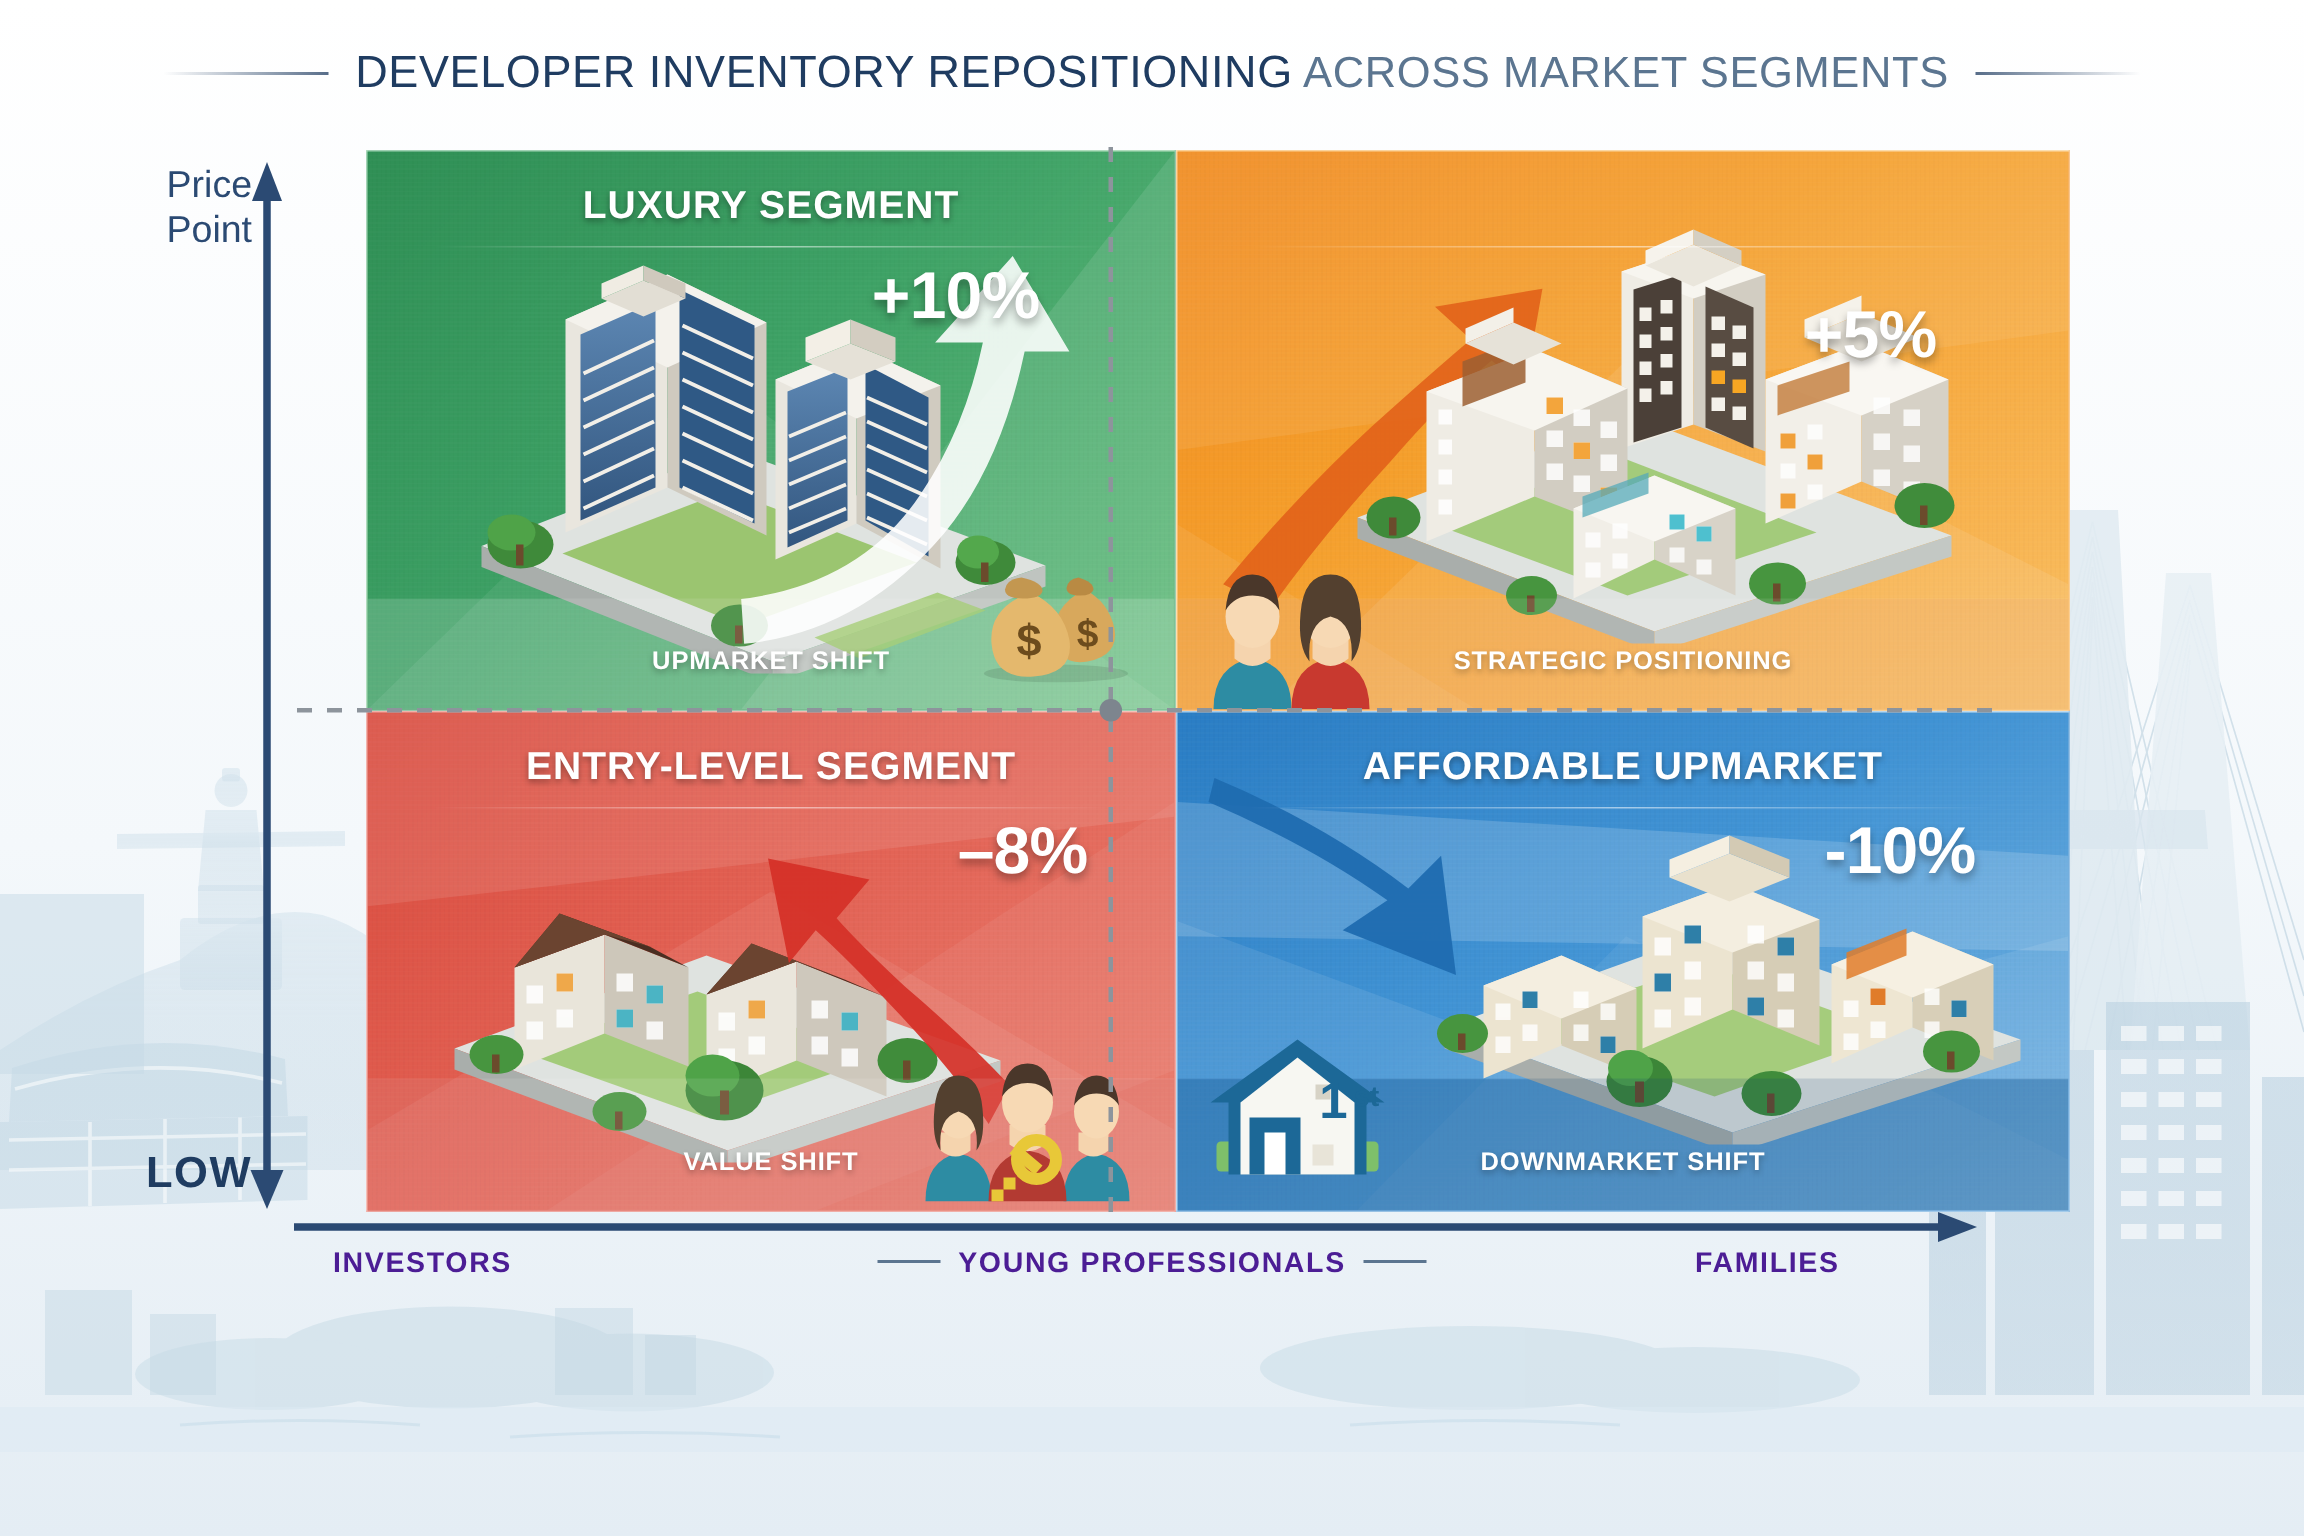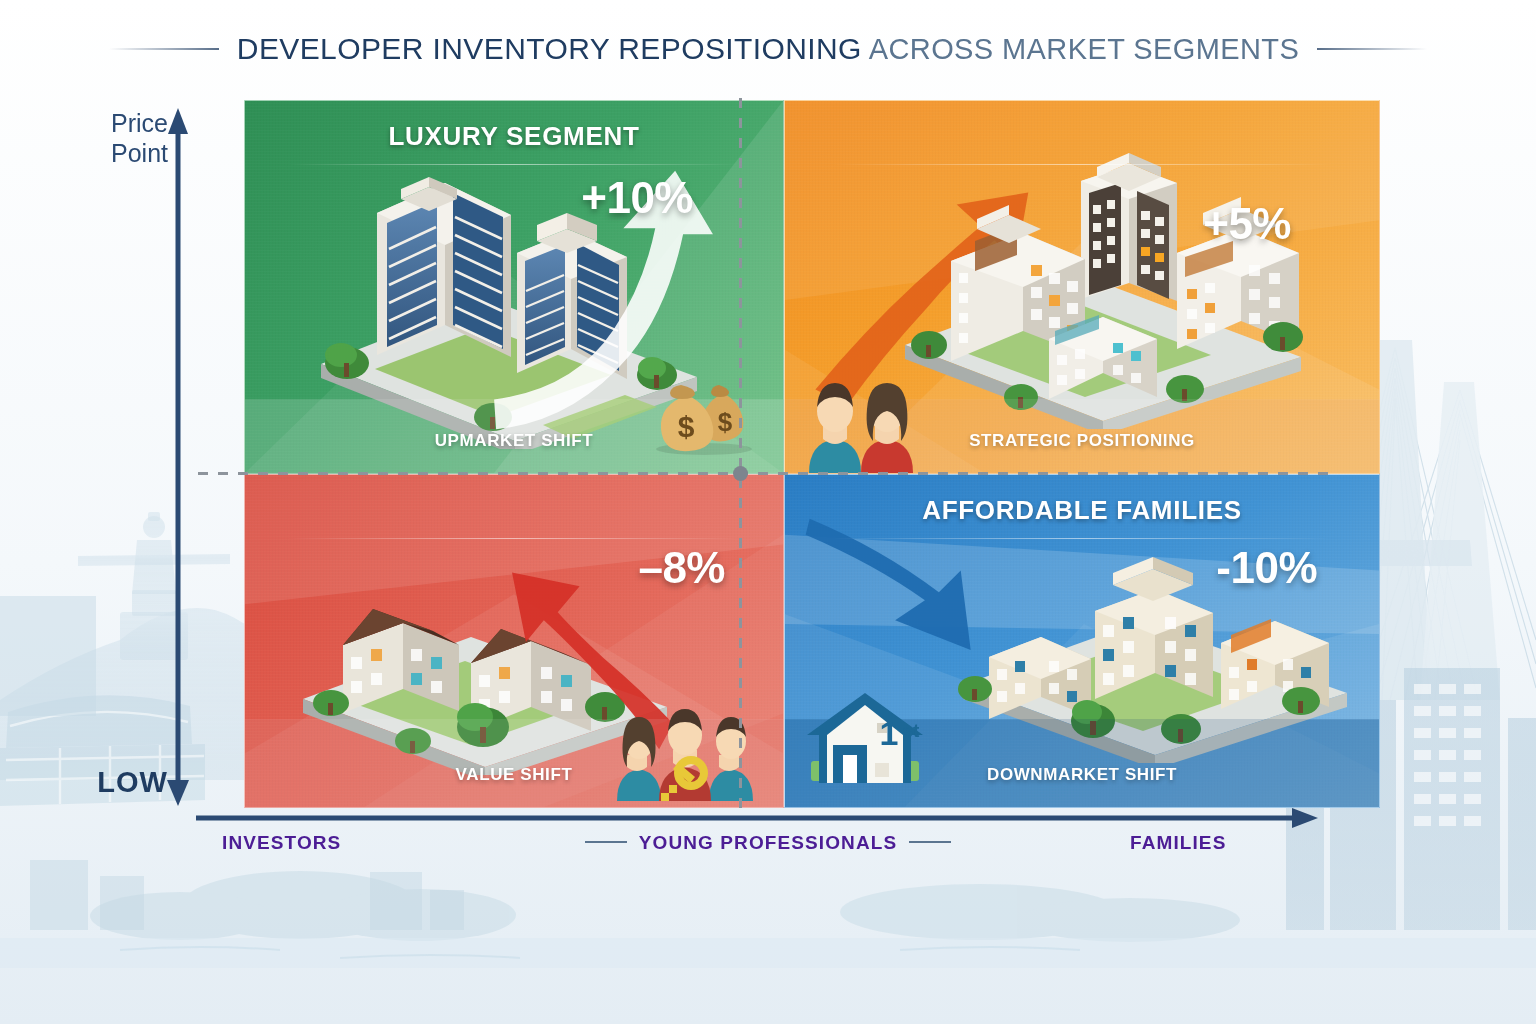--- a/index.html
+++ b/index.html
@@ -693,20 +693,21 @@
   <div class="quadrant q-entry">
     <div class="tint-noise"></div>
     <svg class="q-svg" viewBox="0 0 540 334" preserveAspectRatio="none">
       <polygon points="0,0 540,0 540,70 0,130" fill="#ffffff" opacity="0.10"></polygon>
       <polygon points="270,120 540,280 540,334 0,334 0,280" fill="#ffffff" opacity="0.07"></polygon>
       <polygon points="540,60 540,240 300,334 120,334" fill="#ffffff" opacity="0.06"></polygon>
       <rect x="0" y="246" width="540" height="88" fill="#c8352c" opacity="0.15"></rect>
     </svg>
     <div class="caption-band"></div>
 
+    <div class="q-title">ENTRY-LEVEL SEGMENT</div>
     <div class="q-title-rule"></div>
 
     <svg class="q-svg" viewBox="0 0 540 334" style="z-index:5">
       <path d="M430 250 Q 400 218 360 184 Q 330 156 314 138 L 336 112 L 268 98 L 282 168 L 300 146 Q 322 166 352 198 Q 392 240 416 276 Z" fill="#d53027" opacity="0.92"></path>
     </svg>
 
     <svg class="q-scene scene-entry" viewBox="0 0 400 230">
       <polygon points="200,222 18,154 186,92 382,162" fill="#dfe3e0"></polygon>
       <polygon points="200,222 18,154 18,168 200,236" fill="#a9aeab"></polygon>
       <polygon points="200,222 382,162 382,176 200,236" fill="#c3c8c4"></polygon>
@@ -801,21 +802,21 @@
   <div class="quadrant q-afford">
     <div class="tint-noise"></div>
     <svg class="q-svg" viewBox="0 0 596 334" preserveAspectRatio="none">
       <polygon points="0,60 596,96 596,160 0,150" fill="#ffffff" opacity="0.16"></polygon>
       <polygon points="0,140 270,240 596,150 596,334 0,334" fill="#ffffff" opacity="0.09"></polygon>
       <polygon points="300,150 596,300 596,334 120,334" fill="#ffffff" opacity="0.06"></polygon>
       <rect x="0" y="246" width="596" height="88" fill="#1d6dae" opacity="0.28"></rect>
     </svg>
     <div class="caption-band"></div>
 
-    <div class="q-title">AFFORDABLE FAMILIES</div>
+    <div class="q-title">AFFORDABLE UPMARKET</div>
     <div class="q-title-rule"></div>
 
     <svg class="q-svg" viewBox="0 0 596 334" style="z-index:5">
       <path d="M20 60 Q 90 90 140 126 L 110 146 L 186 176 L 176 96 L 154 118 Q 96 74 24 44 Z" fill="#1f6cb0" opacity="0.95"></path>
     </svg>
 
     <svg class="q-scene scene-afford" viewBox="0 0 420 230">
       <polygon points="210,222 18,152 196,88 402,160" fill="#dfe3e0"></polygon>
       <polygon points="210,222 18,152 18,166 210,236" fill="#a9aeab"></polygon>
       <polygon points="210,222 402,160 402,174 210,236" fill="#c3c8c4"></polygon>

